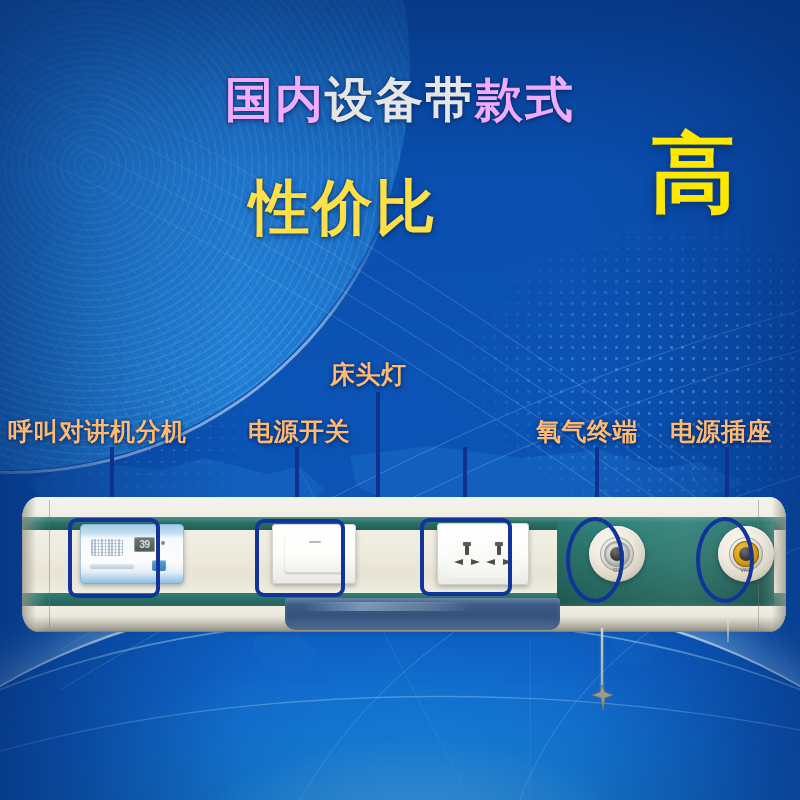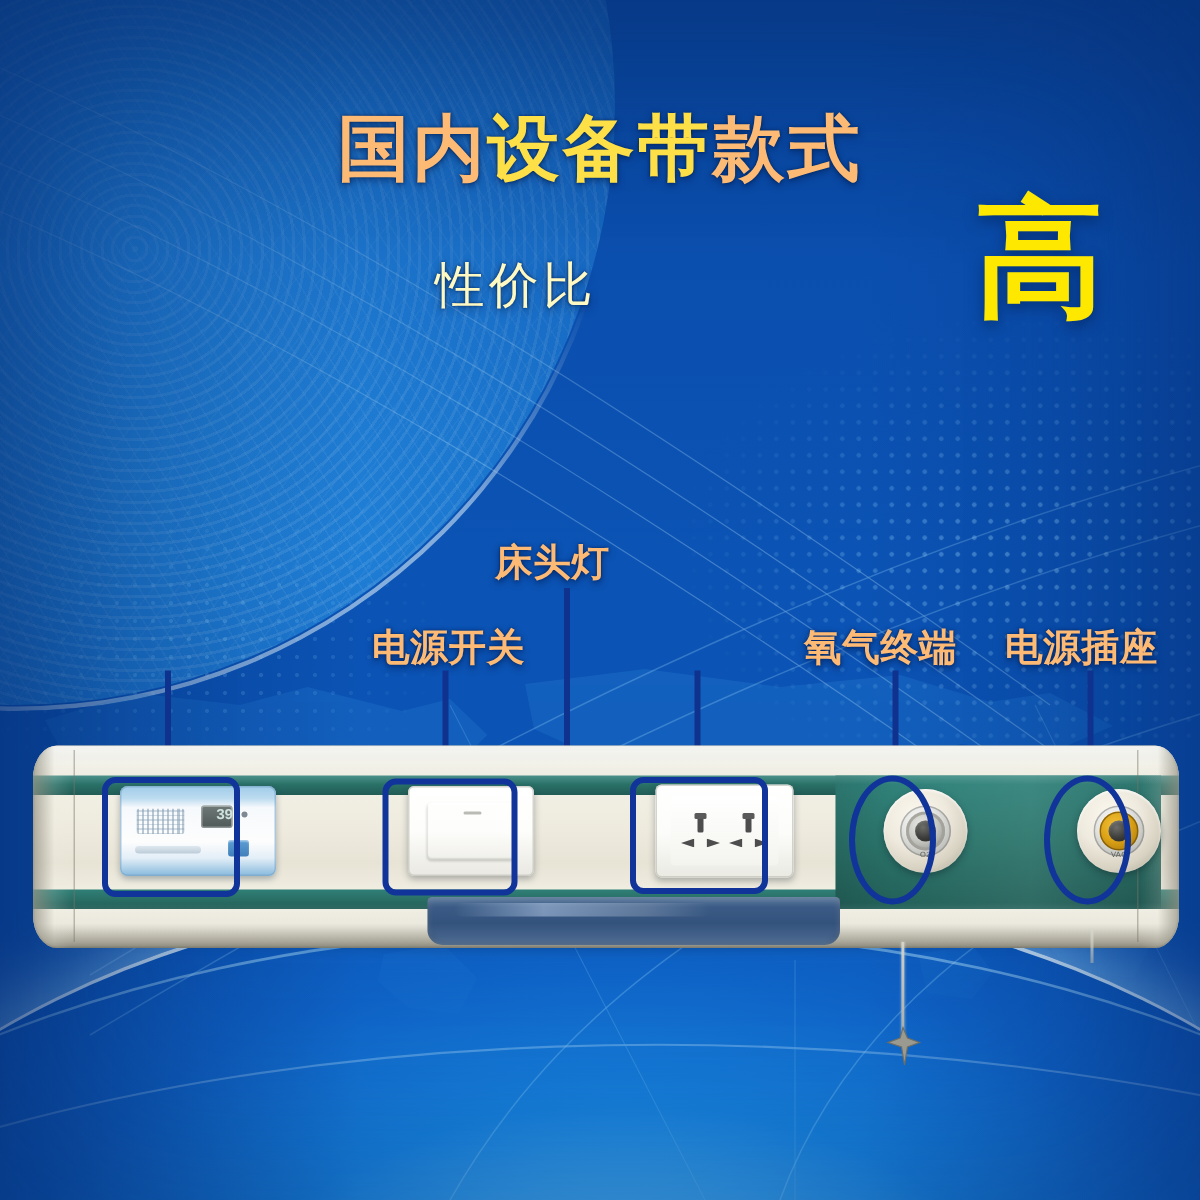--- a/index.html
+++ b/index.html
@@ -78,25 +78,25 @@
   .vignette{position:absolute;inset:0;pointer-events:none;
     box-shadow:inset 0 0 120px 26px rgba(6,40,105,.40);}
 
   
   .headline{position:absolute;left:0;right:0;top:76px;text-align:center;}
   .h-line1{
     font-size:48px;font-weight:bold;letter-spacing:2px;line-height:1;
     white-space:nowrap;
   }
   .h-line1 span{display:inline-block;}
-  .tw{color:#fdba74;text-shadow:0 2px 5px rgba(2,30,80,.55), 0 0 2px rgba(3,35,90,.9);}
-  .ty{color:#fde047;text-shadow:0 2px 5px rgba(2,30,80,.55), 0 0 2px rgba(3,35,90,.9);}
+  .tw{color:#f0abfc;text-shadow:0 2px 5px rgba(2,30,80,.55), 0 0 2px rgba(3,35,90,.9);}
+  .ty{color:#e5e5e5;text-shadow:0 2px 5px rgba(2,30,80,.55), 0 0 2px rgba(3,35,90,.9);}
   .h-line2{position:absolute;left:0;right:0;top:92px;text-align:center;}
   .h-mid{
-    display:inline-block;font-size:33px;font-weight:normal;letter-spacing:3px;color:#fef9c3;
+    display:inline-block;font-size:60px;font-weight:bold;letter-spacing:3px;color:#fde047;
     text-shadow:0 2px 6px rgba(2,30,80,.6), 0 0 2px rgba(3,35,90,.9);
     transform:translateX(-56px);
   }
   .h-big{
     position:absolute;left:650px;top:130px;font-size:86px;font-weight:bold;color:#ffe800;
     line-height:1;text-shadow:0 3px 9px rgba(2,30,80,.55);
   }
 
   
   .label{
@@ -161,22 +161,22 @@
     background:linear-gradient(180deg,#9ecbe8 0%,#bedcf0 14%,#f6f9fc 24%,#fdfdfd 62%,#e3eef7 80%,#86b9dd 100%);
     box-shadow:0 2px 4px rgba(40,60,80,.35), inset 0 0 0 1px rgba(120,165,200,.6);}
   .ic-speaker{position:absolute;left:11px;top:15px;width:32px;height:17px;border-radius:2px;
     background:
       repeating-linear-gradient(90deg, rgba(110,140,165,.55) 0 1.5px, rgba(255,255,255,0) 1.5px 3.4px),
       repeating-linear-gradient(0deg, rgba(110,140,165,.35) 0 1px, rgba(255,255,255,0) 1px 3px);
     opacity:.85;}
   .ic-lcd{position:absolute;left:54px;top:13px;width:21px;height:15px;border-radius:2px;
     background:linear-gradient(180deg,#6f7a78,#4f5a58);
     box-shadow:inset 0 0 0 1px rgba(255,255,255,.35);
-    color:#cfe2dd;font-size:10px;font-weight:bold;line-height:15px;text-align:right;
-    font-family:Liberation Mono, monospace;letter-spacing:-.5px;}
+    color:#cfe2dd;font-size:10px;font-weight:bold;line-height:15px;text-align:center;
+    font-family:Liberation Sans, sans-serif;letter-spacing:-.5px;}
   .ic-dot{position:absolute;left:81px;top:17px;width:4px;height:4px;border-radius:50%;
     background:#7d8a93;}
   .ic-btn{position:absolute;left:72px;top:36px;width:14px;height:11px;border-radius:2px;
     background:linear-gradient(180deg,#5e9fd4,#3f7fba);box-shadow:inset 0 1px 1px rgba(255,255,255,.5);}
   .ic-slot{position:absolute;left:10px;top:40px;width:44px;height:5px;border-radius:3px;
     background:linear-gradient(180deg,#dfe8ef,#bcccd9);}
 
   
   .switch{left:250px;top:27px;width:84px;height:60px;border-radius:4px;
     background:linear-gradient(180deg,#ffffff 0%,#fdfdfb 50%,#e9e8e2 100%);
@@ -295,20 +295,21 @@
   <div class="headline">
     <div class="h-line1">
       <span class="tw">国内</span><span class="ty">设备带</span><span class="tw">款式</span>
     </div>
     <div class="h-line2">
       <span class="h-mid">性价比</span>
     </div>
   </div>
   <div class="h-big">高</div>
 
+  <div class="label" style="left:8px;top:415px;">呼叫对讲机分机</div>
   <div class="label" style="left:228px;top:415px;margin-left:20px;">电源开关</div>
   <div class="label" style="left:330px;top:358px;">床头灯</div>
   <div class="label" style="left:536px;top:415px;text-align:center;">氧气终端</div>
   <div class="label" style="left:670px;top:415px;">电源插座</div>
 
   <div class="leader" style="left:110px;top:447px;height:75px;"></div>
   <div class="leader" style="left:295px;top:447px;height:75px;"></div>
   <div class="leader" style="left:376px;top:392px;height:212px;"></div>
   <div class="leader" style="left:463px;top:447px;height:75px;"></div>
   <div class="leader" style="left:595px;top:447px;height:72px;"></div>

